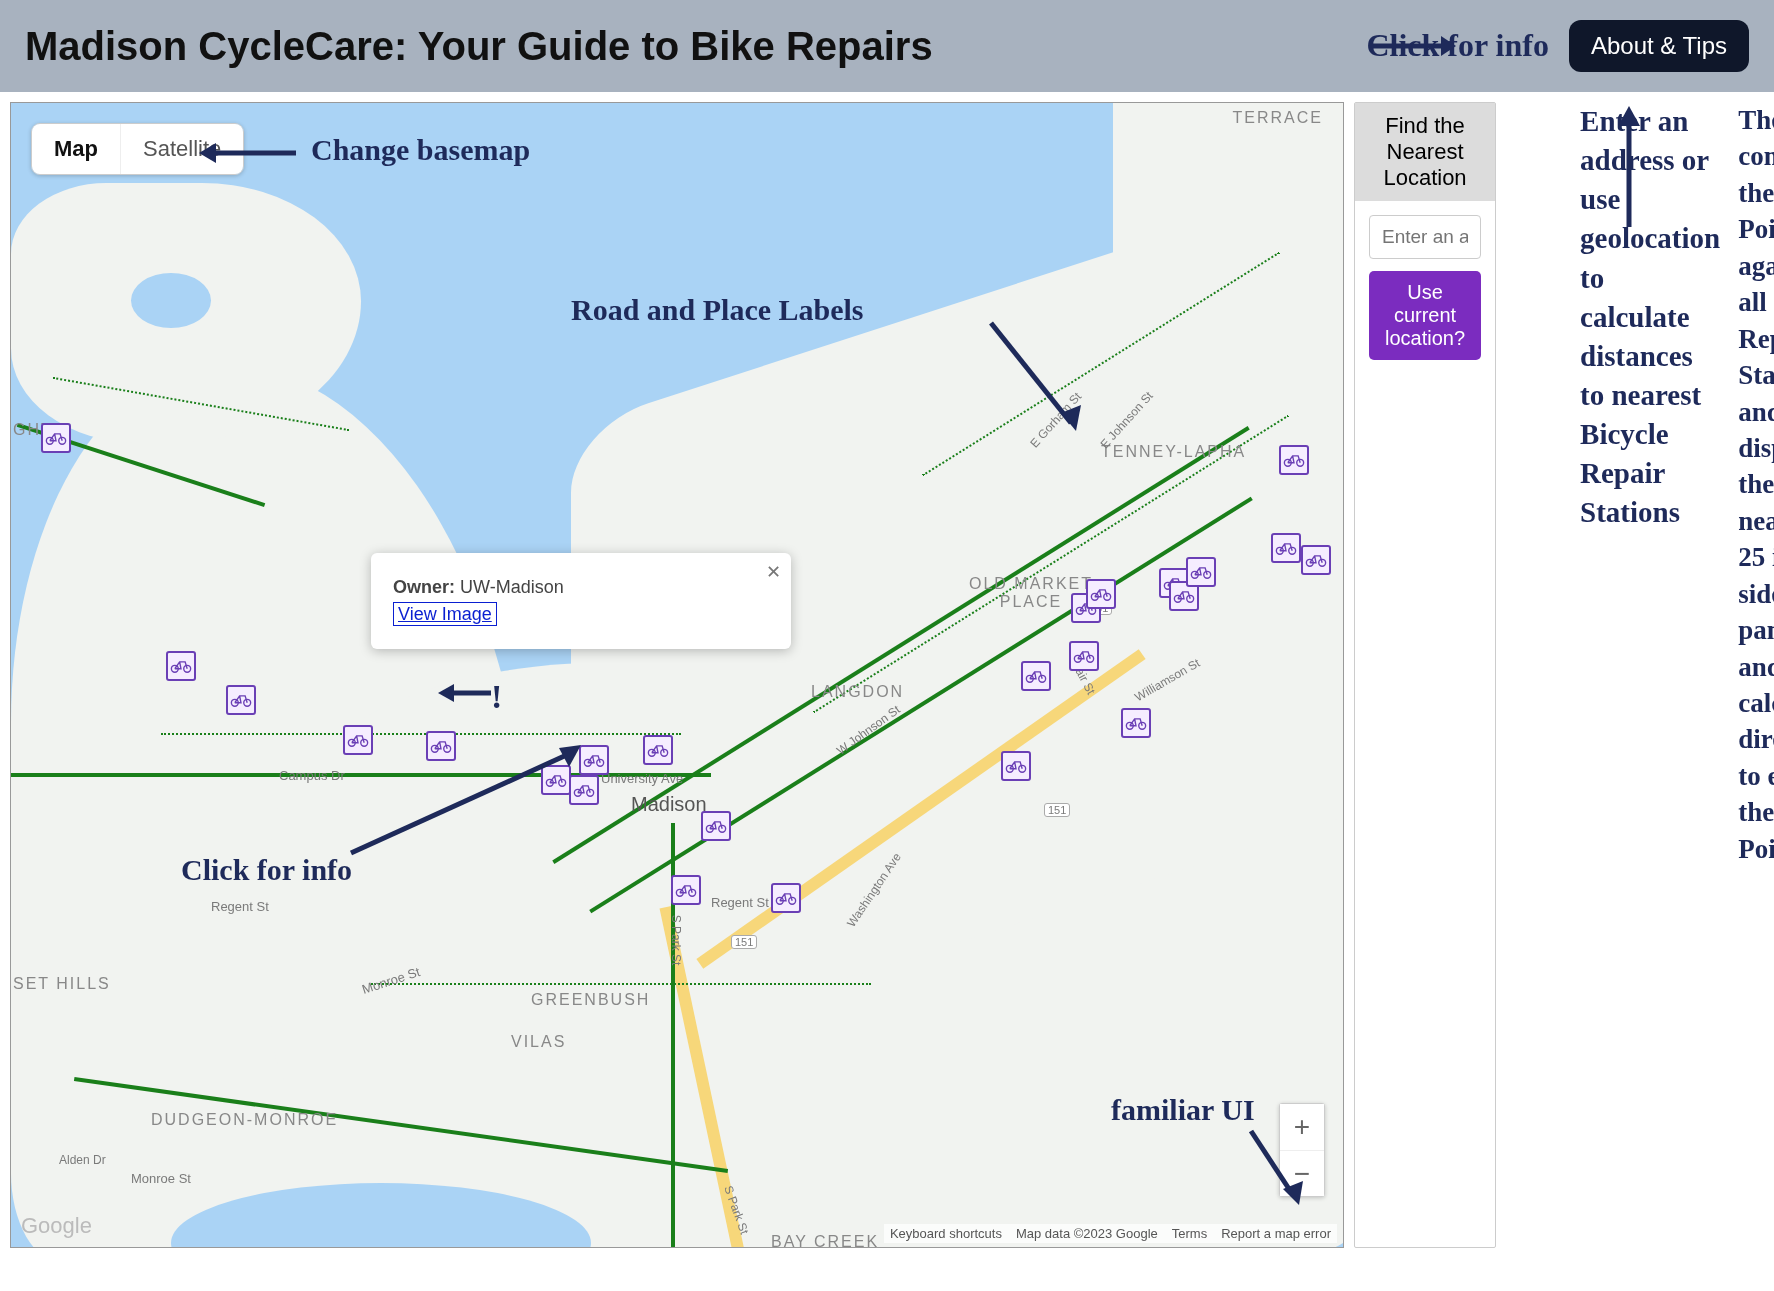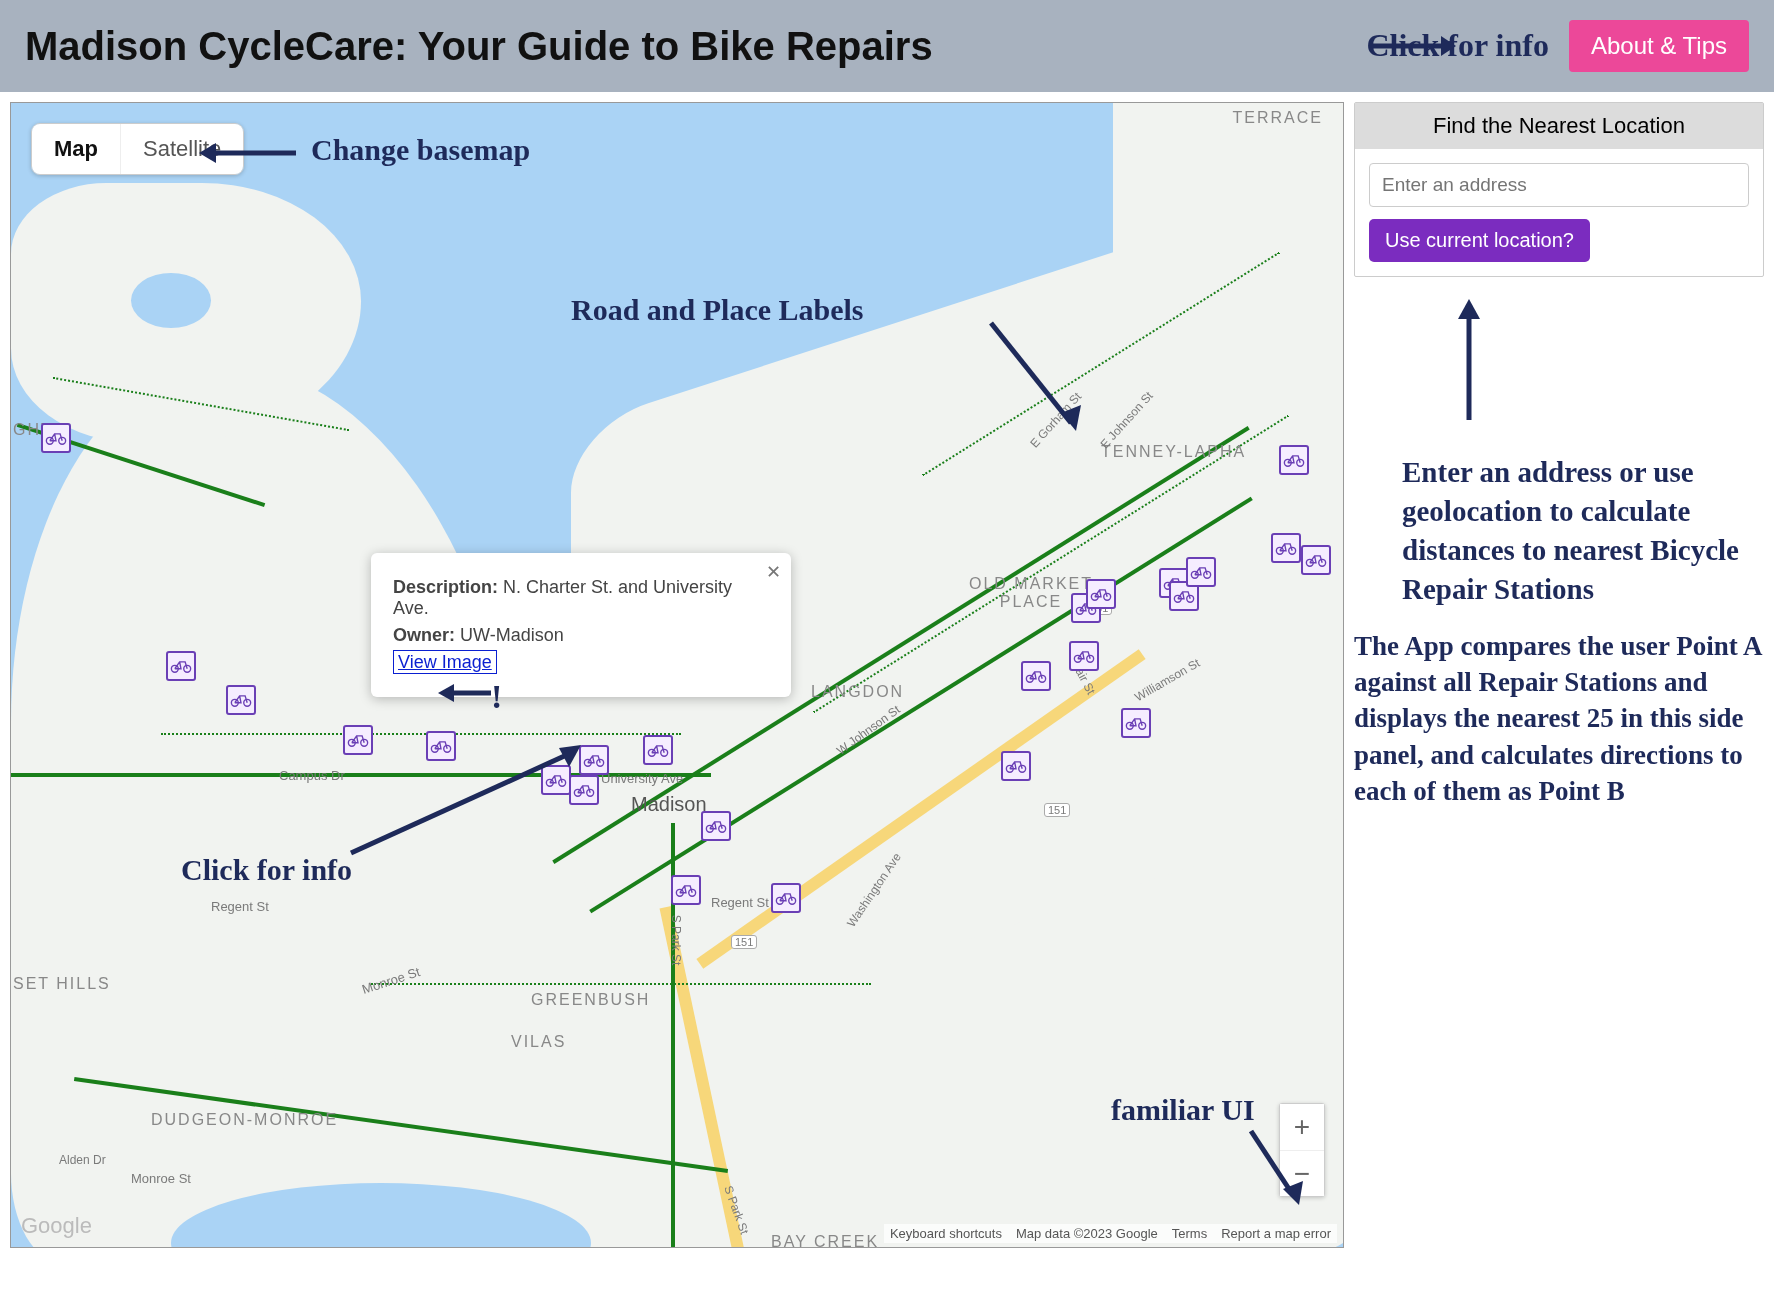--- a/index.html
+++ b/index.html
@@ -1,21 +1,21 @@
 <!DOCTYPE html>
 <html><head>
 <meta charset="utf-8">
 <style>
 * { box-sizing: border-box; margin: 0; padding: 0; }
 body { font-family: Arial, Helvetica, sans-serif; background: #fff; width: 1774px; height: 1291px; overflow: hidden; }
 
 .header { background: #a8b2bf; padding: 20px 25px; display: flex; align-items: center; justify-content: space-between; }
 .header h1 { font-size: 40px; font-weight: bold; color: #111; }
 .header-right { display: flex; align-items: center; gap: 20px; }
-.about-btn { background: #ec4899; color: #fff; border: none; padding: 12px 22px; font-size: 24px; border-radius: 4px; cursor: pointer; }
+.about-btn { background: #0f172a; color: #fff; border: none; padding: 12px 22px; font-size: 24px; border-radius: 12px; cursor: pointer; }
 
 .hand { font-family: "Comic Sans MS", "Comic Sans", cursive; color: #1e2a5a; font-weight: bold; }
 
 .main { display: flex; padding: 10px; gap: 10px; height: calc(1291px - 125px); }
 
 .map-wrap { position: relative; flex: 1; border: 1px solid #999; background: #aad3f5; overflow: hidden; }
 .map-bg { position: absolute; inset: 0; padding-left: 20px; }
 
 
 .land { position: absolute; background: #f1f3f0; }
@@ -47,21 +47,21 @@
 .popup a { color: #0a1fd1; text-decoration: underline; border: 1px solid #0a1fd1; padding: 1px 4px; font-size: 18px; }
 
 .zoom-ctrl { position: absolute; right: 18px; bottom: 50px; background: #fff; border: 1px solid #ccc; border-radius: 3px; box-shadow: 0 1px 4px rgba(0,0,0,0.2); width: 46px; }
 .zoom-ctrl button { width: 100%; height: 46px; border: none; background: #fff; font-size: 28px; color: #666; cursor: pointer; }
 .zoom-ctrl button + button { border-top: 1px solid #eee; }
 
 .map-footer { position: absolute; right: 6px; bottom: 4px; display: flex; gap: 14px; font-size: 13px; color: #555; background: rgba(255,255,255,0.7); padding: 2px 6px; }
 .map-footer span, .map-footer a { color: #555; text-decoration: none; }
 .google-logo { position: absolute; left: 10px; bottom: 8px; font-size: 22px; color: #bbb; font-family: Arial; }
 
-.side { width: 410px; display: flex; flex-direction: column; gap: 18px; }
+.side { width: 410px; display: flex; flex-direction: row; gap: 18px; }
 .find-panel { border: 1px solid #ccc; background: #fff; border-radius: 2px; }
 .find-title { background: #dcdcdc; text-align: center; padding: 10px; font-size: 22px; }
 .find-body { padding: 14px; }
 .find-body input { width: 100%; padding: 10px 12px; font-size: 19px; border: 1px solid #ccc; border-radius: 4px; }
 .use-loc { margin-top: 12px; background: #7b2cbf; color: #fff; border: none; padding: 10px 16px; font-size: 20px; border-radius: 5px; cursor: pointer; }
 
 .side .hand { font-size: 29px; line-height: 1.35; margin-left: 48px; }
 .side p.desc { font-family: "Comic Sans MS", cursive; color: #1e2a5a; font-size: 27px; line-height: 1.35; font-weight: bold; }
 
 .annot { position: absolute; pointer-events: none; z-index: 50; }
@@ -318,21 +318,20 @@
         </div>
       </div>
 
     <div class="basemap-toggle">
       <button class="active">Map</button>
       <button>Satellite</button>
     </div>
 
     <div class="popup" style="left:360px;top:450px">
       <span class="close">✕</span>
-      <p><b>Description:</b> <span>N. Charter St. and University Ave.</span></p>
       <p><b>Owner:</b> <span>UW-Madison</span></p>
       <p><a href="#">View Image</a></p>
     </div>
 
     <div class="zoom-ctrl">
       <button>+</button>
       <button>−</button>
     </div>
 
     <span class="google-logo">Google</span>

